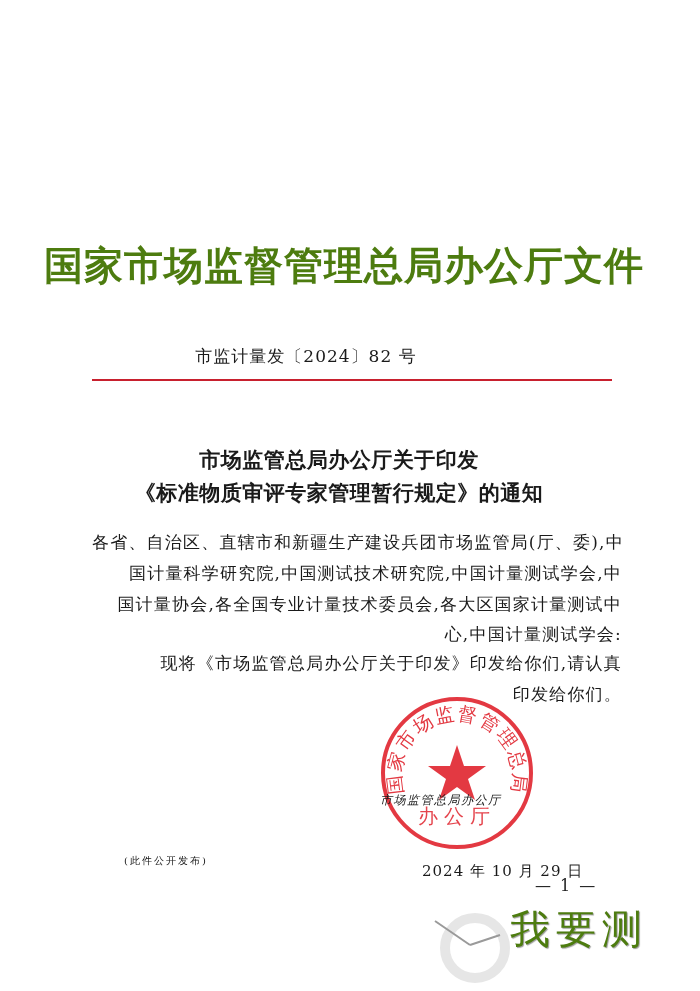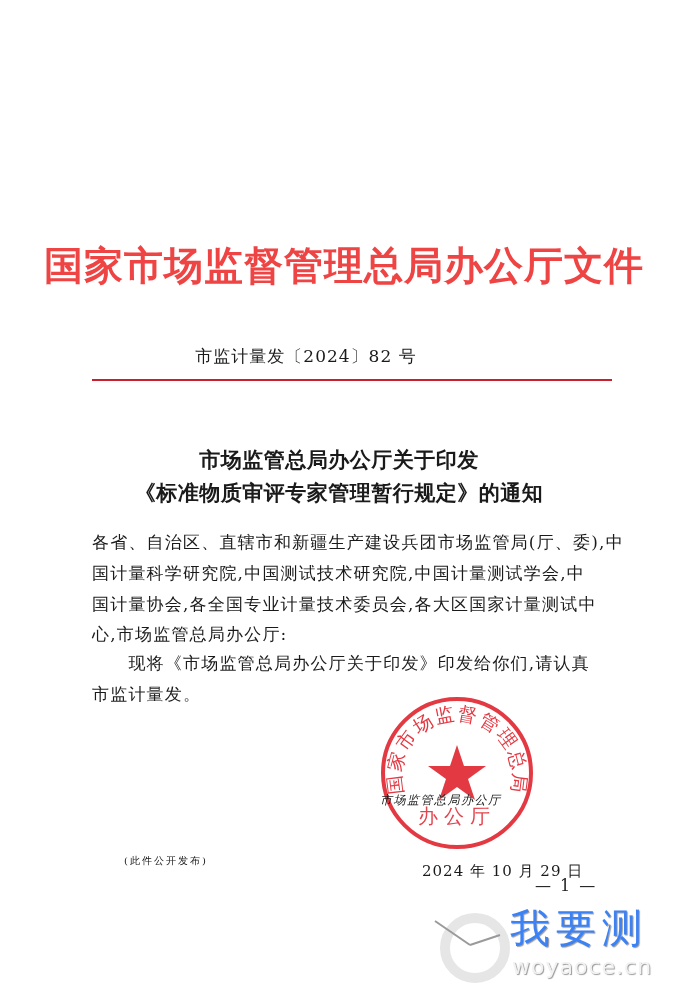--- a/index.html
+++ b/index.html
@@ -3,61 +3,62 @@
   <meta charset="utf-8">
   <style>
     html, body { margin: 0; padding: 0; }
     body {
       width: 700px; height: 991px; background: #ffffff; position: relative; overflow: hidden;
       font-family: "DejaVu Serif", "Liberation Serif", serif; color: #1a1a1a;
     }
     .abs { position: absolute; }
     .header-title {
       left: 0; width: 688px; top: 238px; text-align: center;
-      color: #ef4444; font-size: 39px; font-weight: bold; letter-spacing: 1px;
+      color: #4d7c0f; font-size: 39px; font-weight: bold; letter-spacing: 1px;
       font-family: Liberation Sans, sans-serif; line-height: 56px;
     }
     .doc-number {
       left: 0; width: 612px; top: 343px; text-align: center;
       font-size: 17px; letter-spacing: 1px; line-height: 26px;
     }
     .red-rule {
       left: 92px; width: 520px; top: 379px; height: 2px; background: #c8202e;
     }
     .title-line {
       left: 0; width: 678px; text-align: center; font-size: 21px; font-weight: bold;
       line-height: 30px; letter-spacing: 0.5px;
     }
     .t1 { top: 445px; }
     .t2 { top: 478px; }
     .body-line {
       left: 92px; width: 530px; font-size: 17px; line-height: 26px; letter-spacing: 1.2px;
       white-space: nowrap;
+      text-align: right;
     }
     .stamp {
       left: 377px; top: 693px; width: 160px; height: 160px;
     }
     .signer {
       left: 380px; top: 788px; font-size: 12px; letter-spacing: 1.5px; line-height: 24px; font-style: italic;
     }
     .date {
       left: 386px; top: 859px; font-size: 15px; letter-spacing: 1px; line-height: 24px; margin-left: 36px;
     }
     .public-note {
       left: 124px; top: 850px; font-size: 10px; letter-spacing: 2px; line-height: 22px;
     }
     .page-num {
       left: 535px; top: 875px; font-size: 16px; line-height: 22px; letter-spacing: 2px;
     }
     .watermark {
       left: 430px; top: 903px; width: 240px; height: 85px;
     }
     .wm-text {
-      position: absolute; left: 80px; top: 0; font-size: 40px; color: #3b82f6;
-      font-family: Liberation Serif, serif; letter-spacing: 6px;
+      position: absolute; left: 80px; top: 0; font-size: 40px; color: #4d7c0f;
+      font-family: Liberation Sans, sans-serif; letter-spacing: 6px;
       text-shadow: 1px 1px 1px #9a9a9a, -1px -1px 0 #ffffff;
       line-height: 52px; white-space: nowrap;
     }
     .wm-url {
       position: absolute; left: 82px; top: 50px; font-size: 22px; color: #f2f2f2;
       font-family: "DejaVu Sans", sans-serif; letter-spacing: 1px;
       text-shadow: 1px 1px 1px #9a9a9a; line-height: 28px; white-space: nowrap;
     }
   </style>
 </head>
@@ -68,24 +69,24 @@
 <div class="abs doc-number">市监计量发〔2024〕82 号</div>
 
 <div class="abs red-rule"></div>
 
 <div class="abs title-line t1">市场监管总局办公厅关于印发</div>
 <div class="abs title-line t2">《标准物质审评专家管理暂行规定》的通知</div>
 
 <div class="abs body-line" style="top:529px">各省、自治区、直辖市和新疆生产建设兵团市场监管局(厅、委),中</div>
 <div class="abs body-line" style="top:560px">国计量科学研究院,中国测试技术研究院,中国计量测试学会,中</div>
 <div class="abs body-line" style="top:591px">国计量协会,各全国专业计量技术委员会,各大区国家计量测试中</div>
-<div class="abs body-line" style="top:621px">心,市场监管总局办公厅:</div>
+<div class="abs body-line" style="top:621px">心,中国计量测试学会:</div>
 
 <div class="abs body-line" style="top:650px">　　现将《市场监管总局办公厅关于印发》印发给你们,请认真</div>
-<div class="abs body-line" style="top:681px">市监计量发。</div>
+<div class="abs body-line" style="top:681px">印发给你们。</div>
 
 <div class="abs stamp">
   <svg width="160" height="160" viewBox="0 0 160 160">
     <defs>
       <path id="ringPath" d="M 28 104 A 56 56 0 1 1 132 104"></path>
     </defs>
     <circle cx="80" cy="80" r="74" fill="none" stroke="#e0242e" stroke-width="4" opacity="0.9"></circle>
     <text font-size="19" fill="#e0242e" opacity="0.9" font-family="DejaVu Serif, serif" letter-spacing="2">
       <textPath href="#ringPath" startOffset="50%" text-anchor="middle">国家市场监督管理总局</textPath>
     </text>
@@ -101,14 +102,13 @@
 
 <div class="abs page-num">— 1 —</div>
 
 <div class="abs watermark">
   <svg width="80" height="85" viewBox="0 0 80 85" style="position:absolute;left:0;top:0">
     <circle cx="45" cy="45" r="30" fill="none" stroke="#e6e6e6" stroke-width="10"></circle>
     <line x1="5" y1="18" x2="40" y2="42" stroke="#9a9a9a" stroke-width="2"></line>
     <line x1="40" y1="42" x2="70" y2="32" stroke="#9a9a9a" stroke-width="2"></line>
   </svg>
   <div class="wm-text">我要测</div>
-  <div class="wm-url">woyaoce.cn</div>
 </div>
 
 </body></html>

